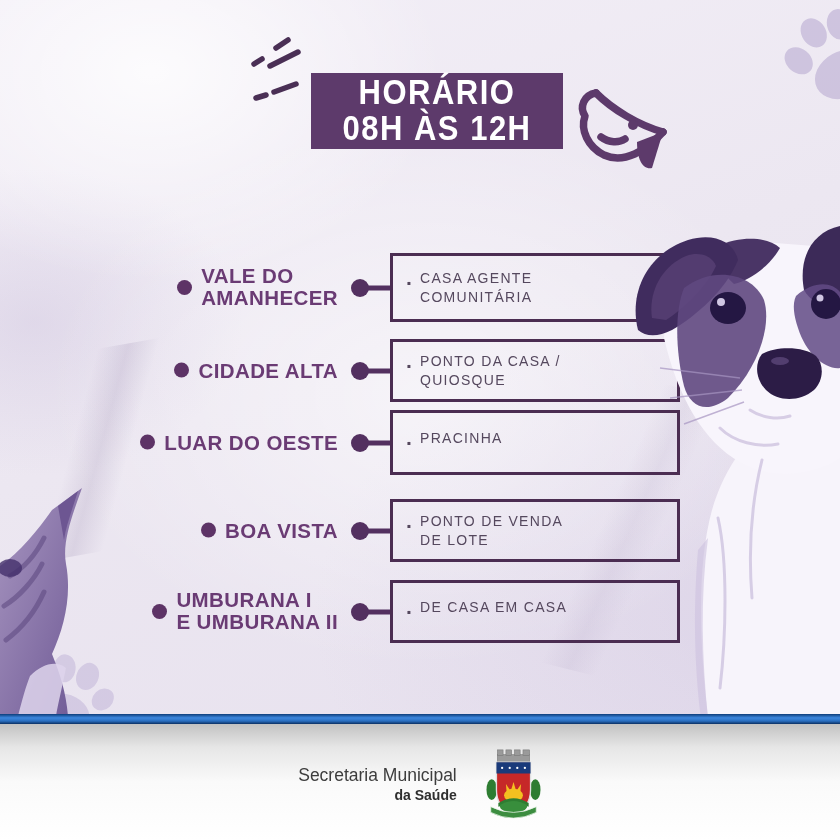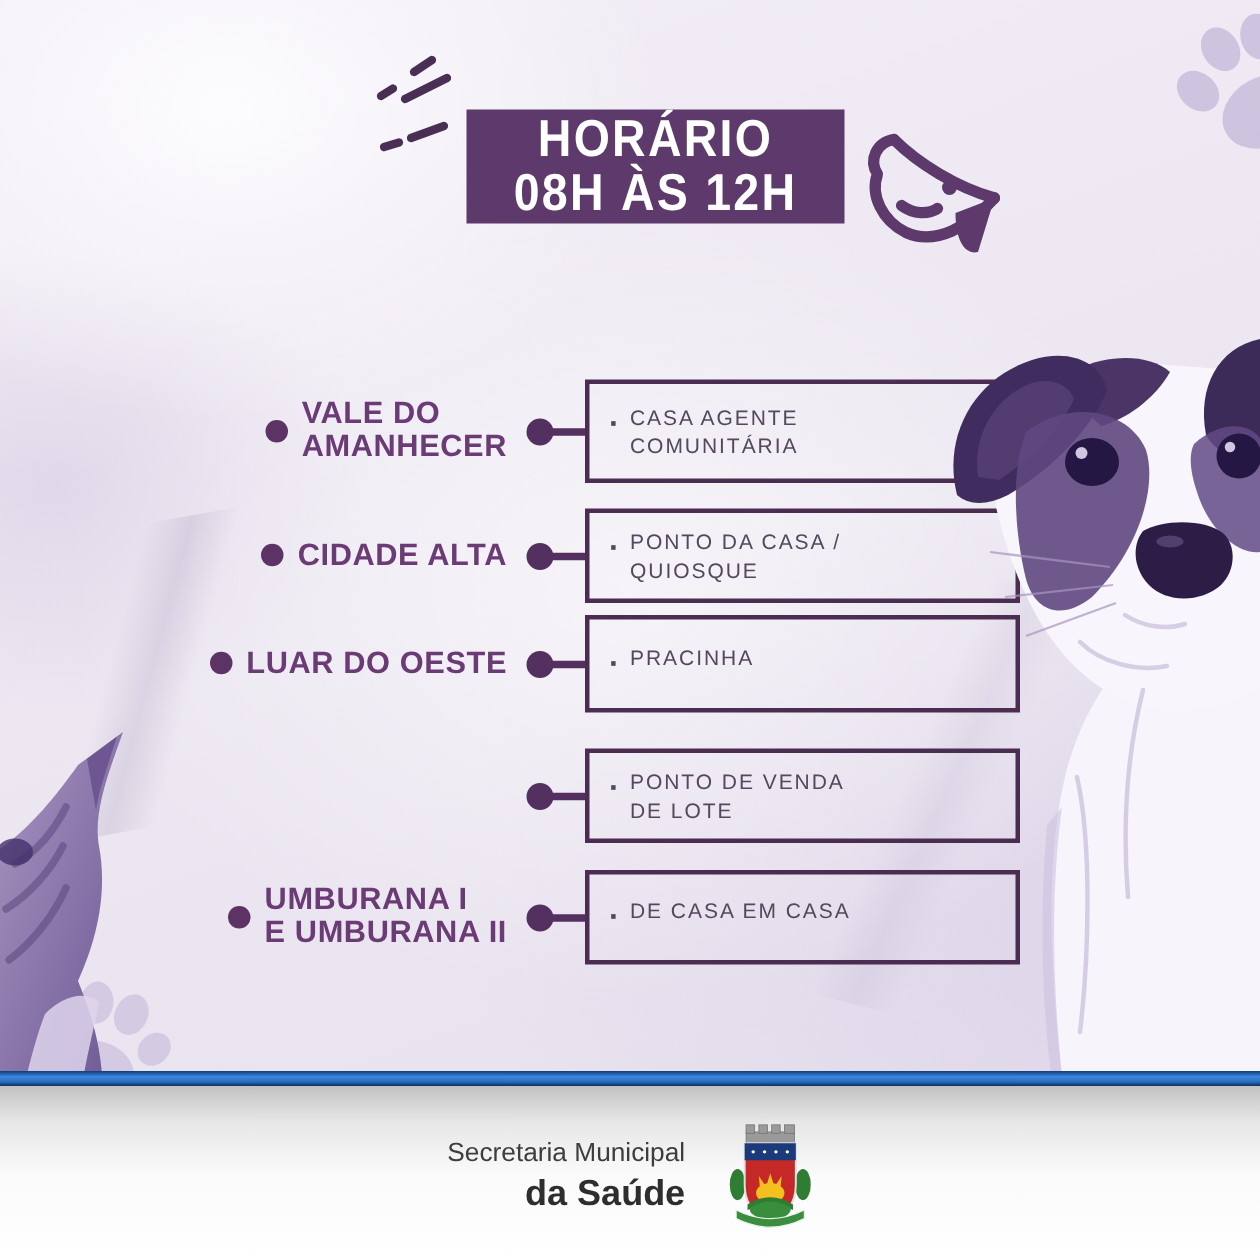--- a/index.html
+++ b/index.html
@@ -61,21 +61,21 @@
   .loc-text{font-size:14px;color:#55485e;letter-spacing:1.3px;line-height:1.3;white-space:pre-line;}
 
   
   .bottom-bar{position:absolute;left:0;top:714px;width:840px;height:10px;z-index:5;
     background:linear-gradient(180deg,#0d3d7a 0%,#3c86dd 38%,#2a6fc0 70%,#0a2f63 100%);}
   .footer{position:absolute;left:0;top:724px;width:840px;height:116px;z-index:5;
     background:linear-gradient(180deg,#c2c2c2 0%,#e6e6e6 20%,#fafafa 50%,#ffffff 100%);}
   .footer-inner{height:100%;display:flex;align-items:center;justify-content:center;gap:28px;
     padding-top:4px;box-sizing:border-box;}
   .org{text-align:right;color:#3d3d3d;font-size:17.5px;line-height:1.3;}
-  .org-b{font-weight:bold;font-size:24px;color:#2e2e2e;}
+  .org-b{font-weight:bold;font-size:14px;color:#2e2e2e;}
   .crest{width:57px;height:72px;}
 </style>
 </head>
 <body>
 
 <div class="poster">
   <div class="bg"></div>
   <div class="crease1"></div>
   <div class="crease2"></div>
 
@@ -159,20 +159,24 @@
     <span class="conn-line"></span>
     <div class="loc-box">
       <div class="loc-inner">
         <span class="value-bullet">·</span>
         <span class="loc-text">PRACINHA</span>
       </div>
     </div>
   </div>
 
   <div class="row row4">
+    <div class="label-wrap">
+      <span class="label-dot"></span>
+      <span class="label-text">BOA VISTA</span>
+    </div>
     <span class="conn-dot"></span>
     <span class="conn-line"></span>
     <div class="loc-box">
       <div class="loc-inner">
         <span class="value-bullet">·</span>
         <span class="loc-text">PONTO DE VENDA
 DE LOTE</span>
       </div>
     </div>
   </div>

